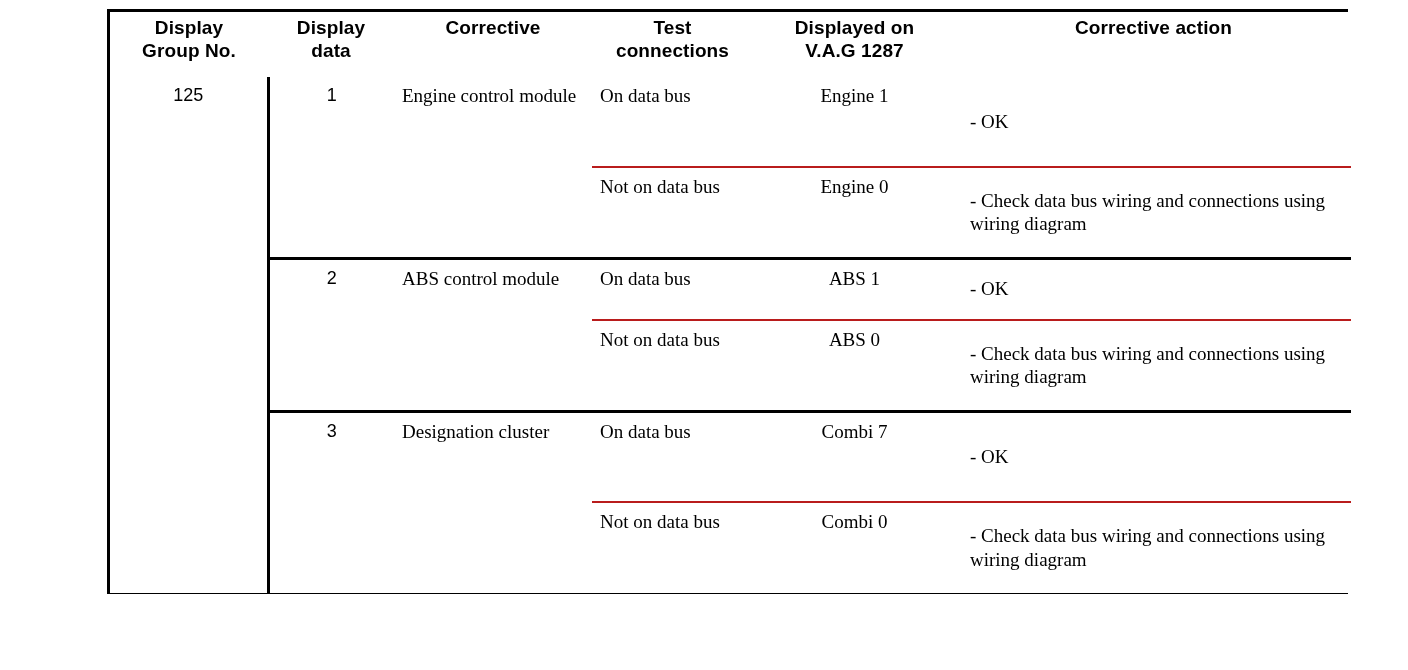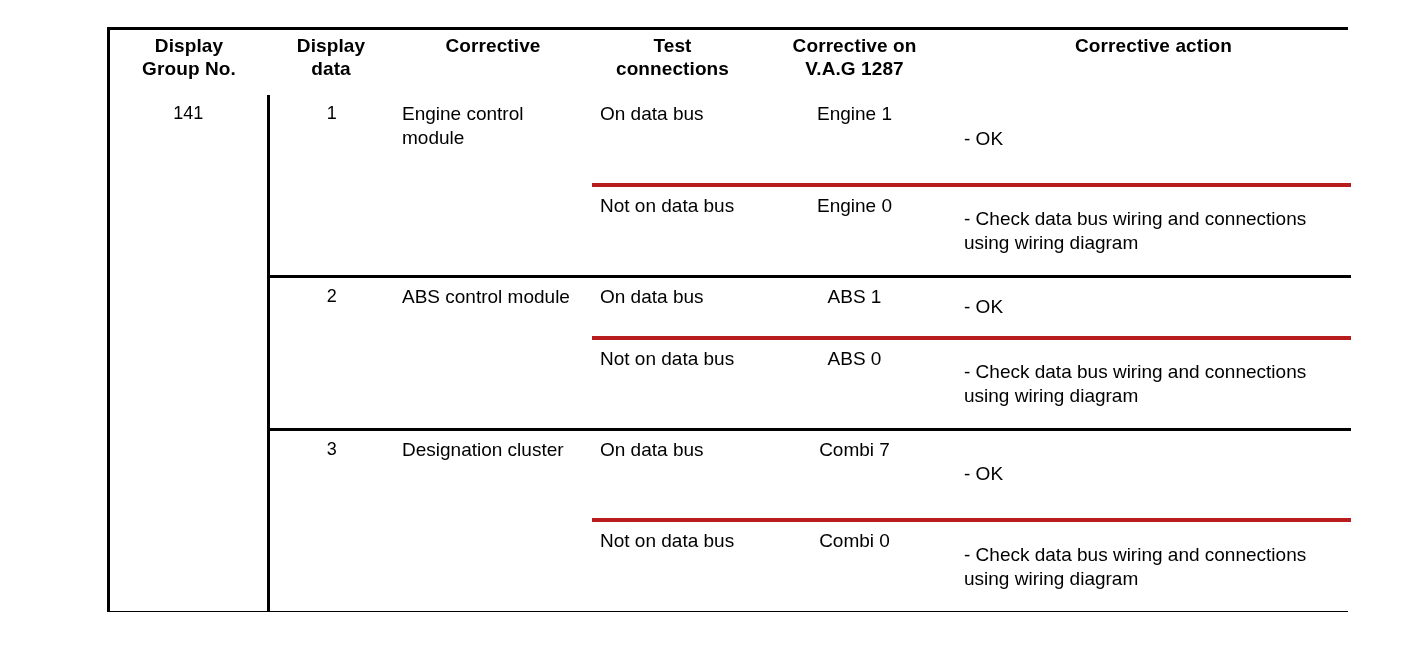--- a/index.html
+++ b/index.html
@@ -19,21 +19,21 @@
     position: relative;
     width: 1408px;
     height: 670px;
     background: #ffffff;
   }
 
   
   .table-wrap {
     position: absolute;
     left: 107px;
-    top: 27px;
+    top: 9px;
     width: 1241px;   
     height: 585px;   
     box-sizing: border-box;
   }
   table.dg {
     border-collapse: collapse;
     table-layout: fixed;
     width: 1241px;
     height: 585px;
     background: #fff;
@@ -72,42 +72,44 @@
     text-align: center;
   }
 
   
   tbody td {
     border-right: 2px solid #000;
   }
   tbody td.nr { border-right: 0; }
 
   
-  tbody td.hr-thin  { border-bottom: 4px solid #b91c1c; }
+  tbody td.hr-thin  { border-bottom: 2px solid #b91c1c; }
   
   tbody td.hr-thick { border-bottom: 3px solid #000; }
   tbody td.hr-none  { border-bottom: 0; }
 
   
   td.vsep-thick { border-right: 3px solid #000; }
 
   .body-txt {
     font-size: 19px;
     line-height: 1.25;
+    font-family: Liberation Serif, serif;
   }
   .num-txt {
     font-size: 18px;
     line-height: 1.25;
   }
   .mid {
     display: flex;
     align-items: center;
     height: 100%;
     box-sizing: border-box;
     padding: 0 8px;
+    margin-left: 6px;
   }
   .top {
     display: block;
     padding: 7px 8px 0 8px;
   }
   .topc {
     display: block;
     padding: 7px 8px 0 8px;
     text-align: center;
   }
@@ -146,35 +148,35 @@
             <div class="hd-txt">Corrective</div>
           </th>
           <th>
             <div class="hd-txt">
               <span>Test</span><br>
               <span>connections</span>
             </div>
           </th>
           <th>
             <div class="hd-txt">
-              <span>Corrective on</span><br>
+              <span>Displayed on</span><br>
               <span>V.A.G 1287</span>
             </div>
           </th>
           <th class="last">
             <div class="hd-txt">Corrective action</div>
           </th>
         </tr>
       </thead>
 
       <tbody>
 
         <tr style="height:90px">
           <td rowspan="6" class="nr hr-none vsep-thick" style="border-right:3px solid #000">
-            <span class="topc num-txt">141</span>
+            <span class="topc num-txt">125</span>
           </td>
           <td rowspan="2" class="hr-thick vsep-thick">
             <span class="topc num-txt">1</span>
           </td>
           <td rowspan="2" class="hr-thick vsep-thick">
             <span class="top body-txt">Engine control module</span>
           </td>
           <td class="hr-thin">
             <span class="top body-txt">On data bus</span>
           </td>

